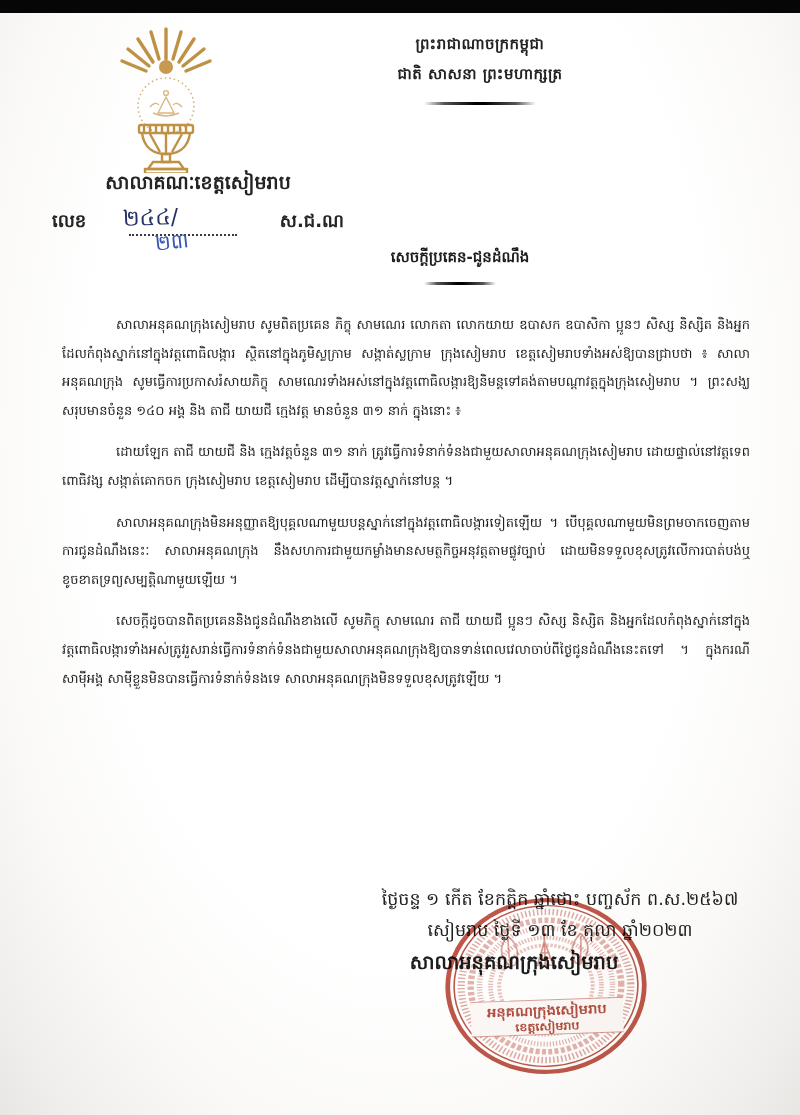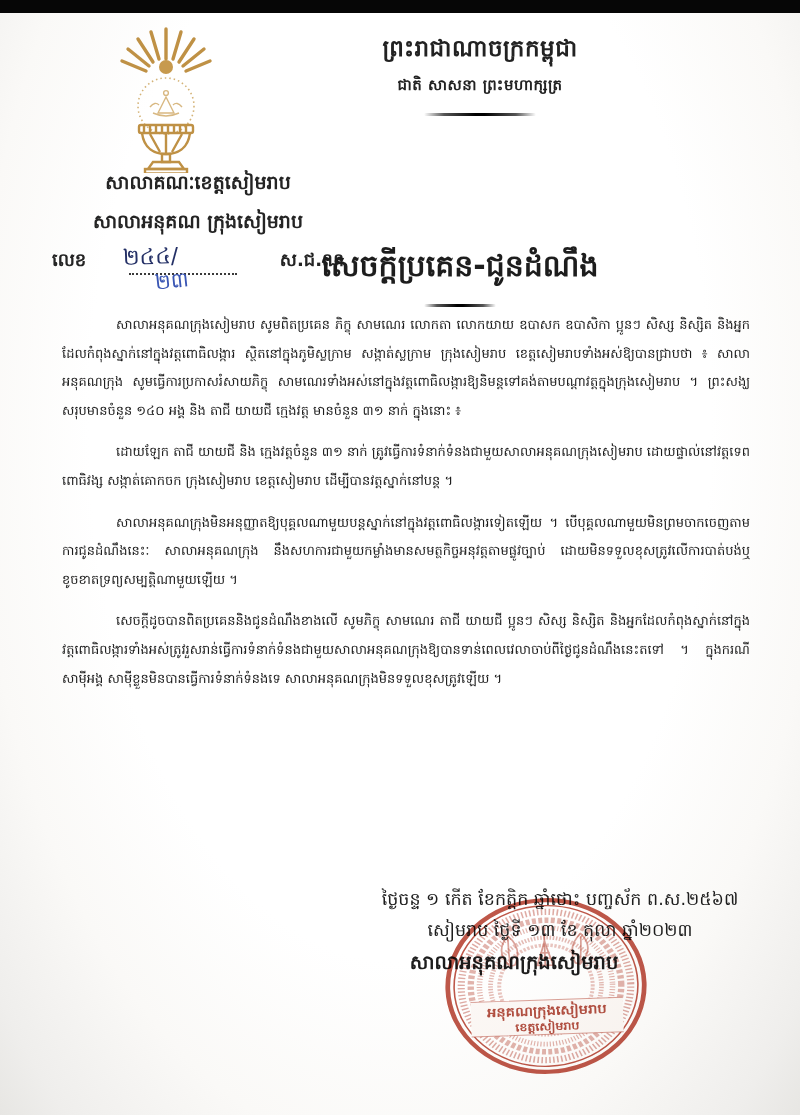--- a/index.html
+++ b/index.html
@@ -8,39 +8,39 @@
     background:radial-gradient(ellipse at 50% 38%, #ffffff 55%, #faf9f7 75%, #efeeec 92%, #e7e6e3 100%);
     font-family:"DejaVu Sans", sans-serif;color:#1b1b1b;
   }
   .topbar{position:absolute;top:0;left:0;width:800px;height:13px;background:#060606;}
 
   
   .emblem{position:absolute;left:101px;top:23px;width:130px;height:150px;}
 
   
   .kingdom{position:absolute;left:280px;top:34px;width:400px;text-align:center;font-weight:bold;color:#222;}
-  .kingdom .l1{font-size:23px;letter-spacing:.5px;}
+  .kingdom .l1{font-size:15px;letter-spacing:.5px;}
   .kingdom .l2{font-size:15px;margin-top:8px;letter-spacing:.5px;}
   .sep{height:3px;width:112px;margin:16px auto 0;border-radius:2px;
        background:linear-gradient(90deg, rgba(0,0,0,0) 0%, #555 18%, #000 46%, #000 54%, #555 82%, rgba(0,0,0,0) 100%);}
   .sep.small{width:72px;margin-top:13px;}
 
   
   .office{position:absolute;left:52px;top:170px;width:292px;text-align:center;font-weight:bold;font-size:19px;color:#242424;}
   .office .ol{margin-bottom:11px;}
   .refline{display:flex;justify-content:space-between;align-items:flex-end;font-size:18px;margin-top:4px;font-weight:bold;}
   .dots{position:relative;width:108px;height:20px;border-bottom:2px dotted #3a3a3a;}
   .hand-main{position:absolute;left:-6px;top:-10px;color:#243066;font-size:22px;font-weight:normal;
              transform:rotate(-2deg);white-space:nowrap;}
   .hand-sub{position:absolute;left:26px;top:14px;color:#3a56b4;font-size:21px;font-weight:normal;
             transform:rotate(-6deg);}
 
   
   .title-block{position:absolute;left:290px;top:247px;width:340px;text-align:center;}
-  .doc-title{font-size:30px;font-weight:bold;color:#1d1d1d;}
+  .doc-title{font-size:15px;font-weight:bold;color:#1d1d1d;}
 
   
   .bodytext{position:absolute;left:62px;top:311px;width:688px;font-size:13px;line-height:28.6px;
             text-align:justify;color:#1c1c1c;}
   .bodytext p{margin:0 0 13px 0;text-indent:54px;}
 
   
   .dateblock{position:absolute;left:348px;top:884px;width:424px;text-align:center;
              font-size:17.5px;line-height:31px;color:#1d1d1d;}
   .signer{font-weight:bold;font-size:19.5px;transform:translateX(-46px);margin-top:1px;}
@@ -88,21 +88,20 @@
   </svg>
 
   <div class="kingdom">
     <div class="l1">ព្រះរាជាណាចក្រកម្ពុជា</div>
     <div class="l2">ជាតិ សាសនា ព្រះមហាក្សត្រ</div>
     <div class="sep"></div>
   </div>
 
   <div class="office">
     <div class="ol">សាលាគណៈខេត្តសៀមរាប</div>
-    <div class="ol">សាលាអនុគណ ក្រុងសៀមរាប</div>
     <div class="refline">
       <span>លេខ</span>
       <span class="dots">
         <span class="hand-main">២៤៤/</span>
         <span class="hand-sub">២៣</span>
       </span>
       <span>ស.ជ.ណ</span>
     </div>
   </div>
 

